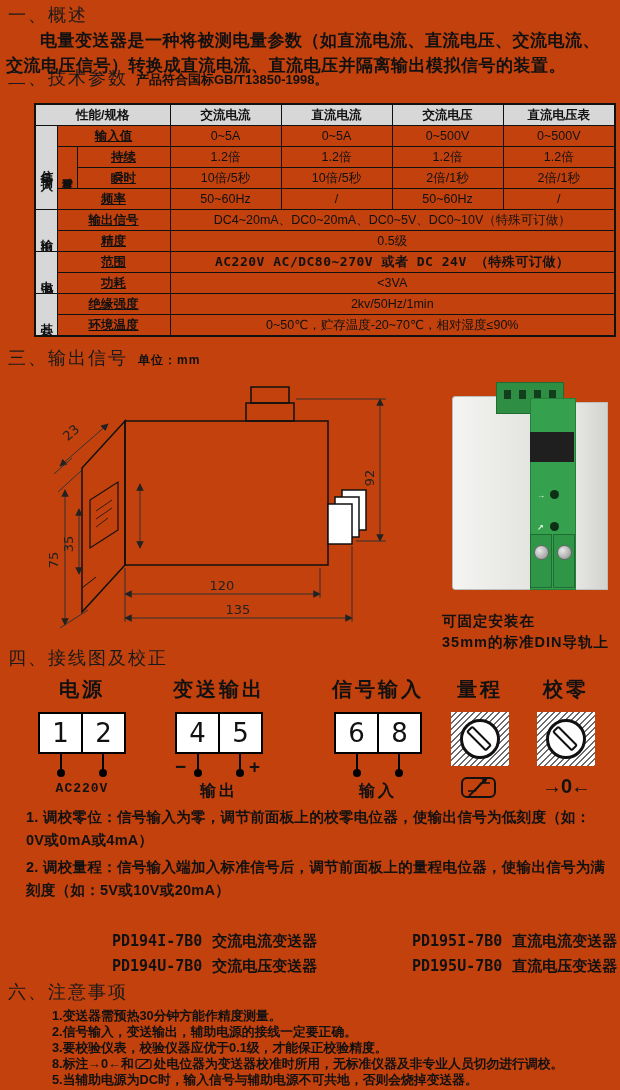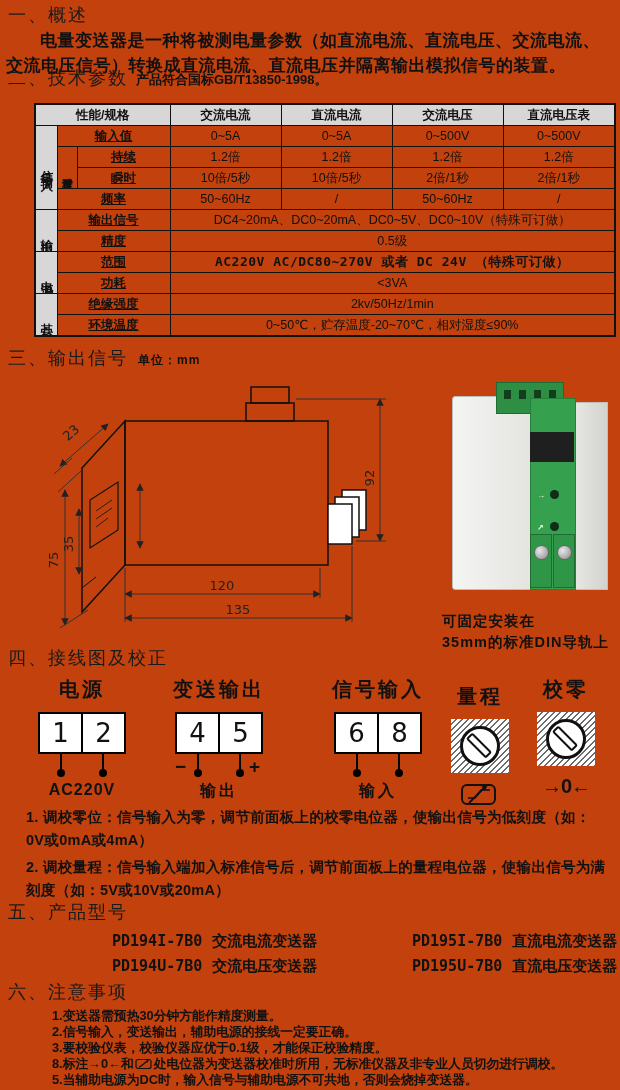--- a/index.html
+++ b/index.html
@@ -61,21 +61,21 @@
   .stem{position:absolute;top:0;width:2px;height:18px;background:#000;}
   .stem.s1{left:calc(50% - 22px);}
   .stem.s2{left:calc(50% + 20px);}
   .tdot{position:absolute;top:15px;width:8px;height:8px;border-radius:50%;background:#000;}
   .tdot.d1{left:calc(50% - 25px);}
   .tdot.d2{left:calc(50% + 17px);}
   .pol{position:absolute;top:2px;font-size:19px;font-weight:700;}
   .pol.minus{left:calc(50% - 44px);}
   .pol.plus{left:calc(50% + 30px);}
   .tg-label{font-size:16px;font-weight:600;letter-spacing:3px;margin-top:1px;}
-  .tg-label.mono{font-family:Liberation Sans, sans-serif;letter-spacing:1px;font-size:16px;}
+  .tg-label.mono{font-family:Liberation Mono, monospace;letter-spacing:1px;font-size:13px;}
   .pot-box{width:58px;height:54px;margin:9px auto 0;position:relative;
            background:repeating-linear-gradient(135deg,#ffffff 0 3px,#6b6b6b 3px 4.4px);}
   .pot-circle{position:absolute;left:9px;top:7px;width:34px;height:34px;border-radius:50%;
               border:3px solid #111;background:#fff;}
   .pot-circle::after{content:"";position:absolute;left:2px;top:12px;width:24px;height:5px;
               background:#fff;border:2px solid #111;border-radius:2px;transform:rotate(45deg);}
   .pot-sym{height:30px;margin-top:5px;display:flex;align-items:center;justify-content:center;}
   .zero-sym{font-size:20px;font-weight:800;letter-spacing:-1px;white-space:nowrap;}
 
   .cal-note{font-size:14.5px;font-weight:700;line-height:23px;letter-spacing:0.3px;margin:0 0 4px 0;}
@@ -295,21 +295,21 @@
     </div>
     <div class="stems">
       <span class="stem s1"></span>
         <span class="stem s2"></span>
       <span class="tdot d1"></span>
       <span class="tdot d2"></span>
     </div>
     <div class="tg-label">输入</div>
   </div>
 
-  <div class="pgroup" style="left:446px;top:676px;width:68px;margin-top:7px;">
+  <div class="pgroup" style="left:446px;top:676px;width:68px;">
     <div class="tg-title">量程</div>
     <div class="pot-box">
       <div class="pot-circle"></div>
     </div>
     <div class="pot-sym">
       <svg width="40" height="28" viewBox="0 0 40 28">
         <rect x="2" y="6" width="33" height="19" rx="5" fill="none" stroke="#111" stroke-width="2"></rect>
         <path d="M8 19 h7 l6 -8 h9" fill="none" stroke="#111" stroke-width="1.6"></path>
         <line x1="9" y1="24" x2="27" y2="6" stroke="#111" stroke-width="1.8"></line>
         <polygon points="28,5 21.4,7.8 25.2,11.6" fill="#111"></polygon>
@@ -325,21 +325,20 @@
     <div class="pot-sym">
       <span class="zero-sym">→0←</span>
     </div>
   </div>
 
   <div class="abs" style="left:26px;top:806px;width:580px;">
     <p class="cal-note">1. 调校零位：信号输入为零，调节前面板上的校零电位器，使输出信号为低刻度（如：0V或0mA或4mA）</p>
     <p class="cal-note">2. 调校量程：信号输入端加入标准信号后，调节前面板上的量程电位器，使输出信号为满刻度（如：5V或10V或20mA）</p>
   </div>
 
-  <div class="abs h-sec" style="left:8px;top:900px;">五、产品型号</div>
   <div class="abs models-grid" style="left:112px;top:932px;">
     <div><span class="m-code">PD194I-7B0</span><span>交流电流变送器</span></div>
     <div><span class="m-code">PD195I-7B0</span><span>直流电流变送器</span></div>
     <div><span class="m-code">PD194U-7B0</span><span>交流电压变送器</span></div>
     <div><span class="m-code">PD195U-7B0</span><span>直流电压变送器</span></div>
   </div>
 
   <div class="abs h-sec" style="left:8px;top:980px;text-align:right;">六、注意事项</div>
   <div class="abs" style="left:52px;top:1008px;width:565px;">
     <div class="notice-line">1.变送器需预热30分钟方能作精度测量。</div>

